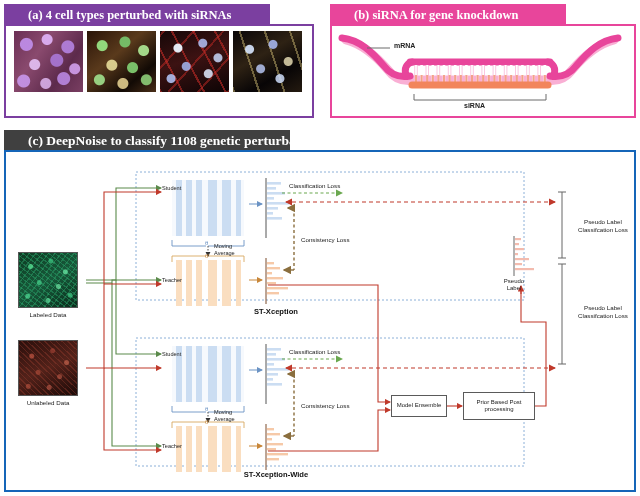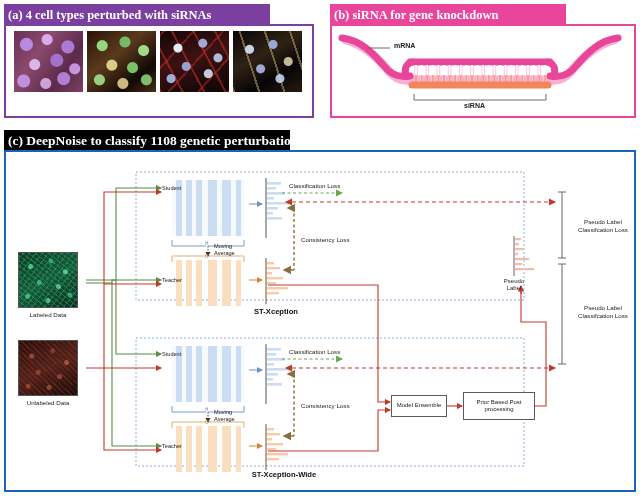--- a/index.html
+++ b/index.html
@@ -1,25 +1,25 @@
 <!DOCTYPE html>
 <html><head>
 <meta charset="utf-8">
 <style>
   html,body{margin:0;padding:0;background:#ffffff;}
   body{width:640px;height:496px;position:relative;overflow:hidden;
        font-family:"Liberation Sans",sans-serif;color:#222;}
 
   
   .hdr{position:absolute;box-sizing:border-box;display:flex;align-items:center;
-       padding:0 4px;color:#fff;font-family:"Liberation Serif",serif;
+       padding:0 24px;color:#fff;font-family:"Liberation Serif",serif;
        font-weight:bold;white-space:nowrap;}
   .hdr-a{background:#7B3FA0;font-size:12.5px;}
   .hdr-b{background:#E8459B;font-size:12.5px;}
-  .hdr-c{background:#000000;font-size:13.5px;}
+  .hdr-c{background:#404040;font-size:13.5px;}
 
   .frame{position:absolute;box-sizing:border-box;background:#fff;}
   .frame-a{border:2px solid #7B3FA0;}
   .frame-b{border:2px solid #E8459B;}
   .frame-c{border:2px solid #1565B8;}
 
   
   .cellrow{position:absolute;display:flex;gap:4px;}
   .cellimg{width:69px;height:61px;position:relative;overflow:hidden;background:#0a0406;}
   .c1{background:
@@ -410,21 +410,21 @@
   <div class="netlabel" style="left:150px;top:155px;width:240px;">ST-Xception</div>
 
   <div class="tlabel" style="left:156px;top:199px;">Student</div>
   <div class="tlabel" style="left:156px;top:291px;">Teacher</div>
   <div class="tlabel" style="left:208px;top:257px;">Moving</div>
   <div class="tlabel" style="left:208px;top:264px;">Average</div>
   <div class="tlabel" style="left:199px;top:254px;color:#6B93C4;font-size:6px;">θ</div>
   <div class="tlabel" style="left:199px;top:267px;color:#C8873A;font-size:6px;">θ'</div>
   <div class="tlabel" style="left:283px;top:196px;font-size:6.2px;">Classification Loss</div>
   <div class="tlabel" style="left:295px;top:250px;font-size:6.2px;">Consistency Loss</div>
-  <div class="netlabel" style="left:158px;top:318px;width:240px;">ST-Xception-Wide</div>
+  <div class="netlabel" style="left:150px;top:318px;width:240px;">ST-Xception-Wide</div>
 
   <div class="thumb th-lab" style="left:12px;top:100px;width:60px;height:56px;"></div>
   <div class="thcap" style="left:4px;top:159px;width:76px;">Labeled Data</div>
 
   <div class="thumb th-unlab" style="left:12px;top:188px;width:60px;height:56px;"></div>
   <div class="thcap" style="left:2px;top:247px;width:80px;">Unlabeled Data</div>
 
   <div class="boxlabel" style="left:385px;top:243px;width:56px;height:22px;">Model Ensemble</div>
   <div class="boxlabel" style="left:457px;top:240px;width:72px;height:28px;">Prior Based Post processing</div>
 

